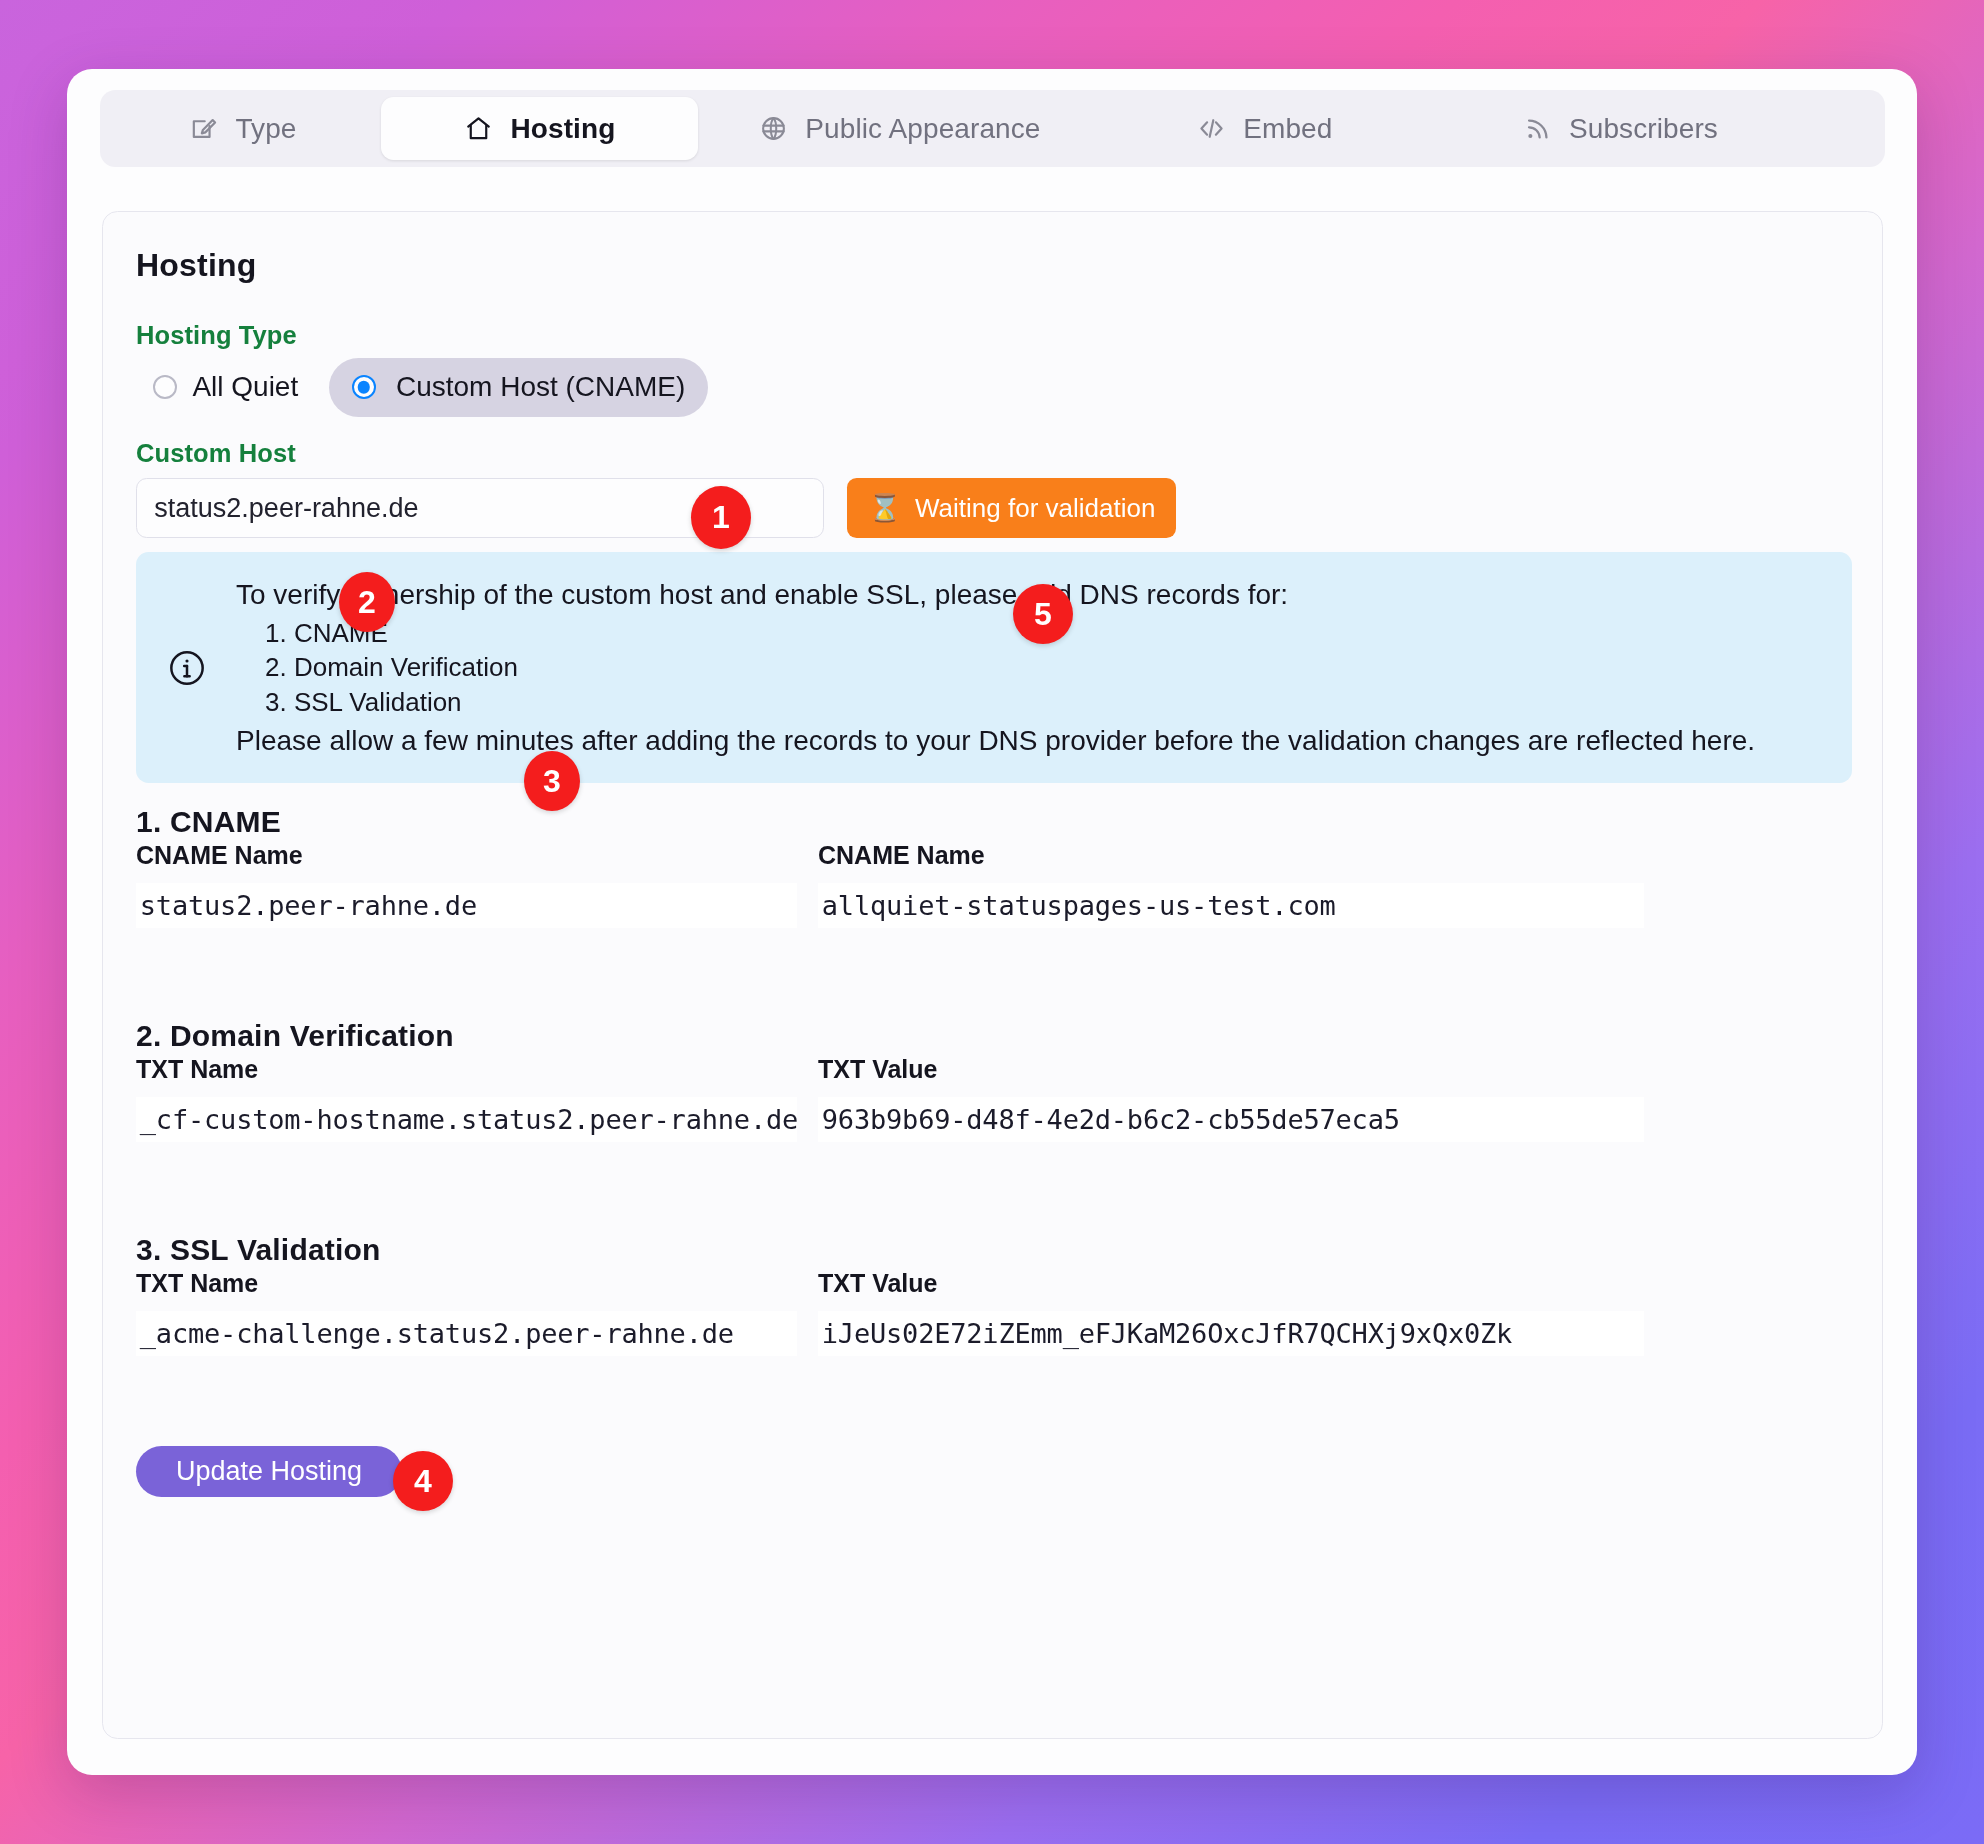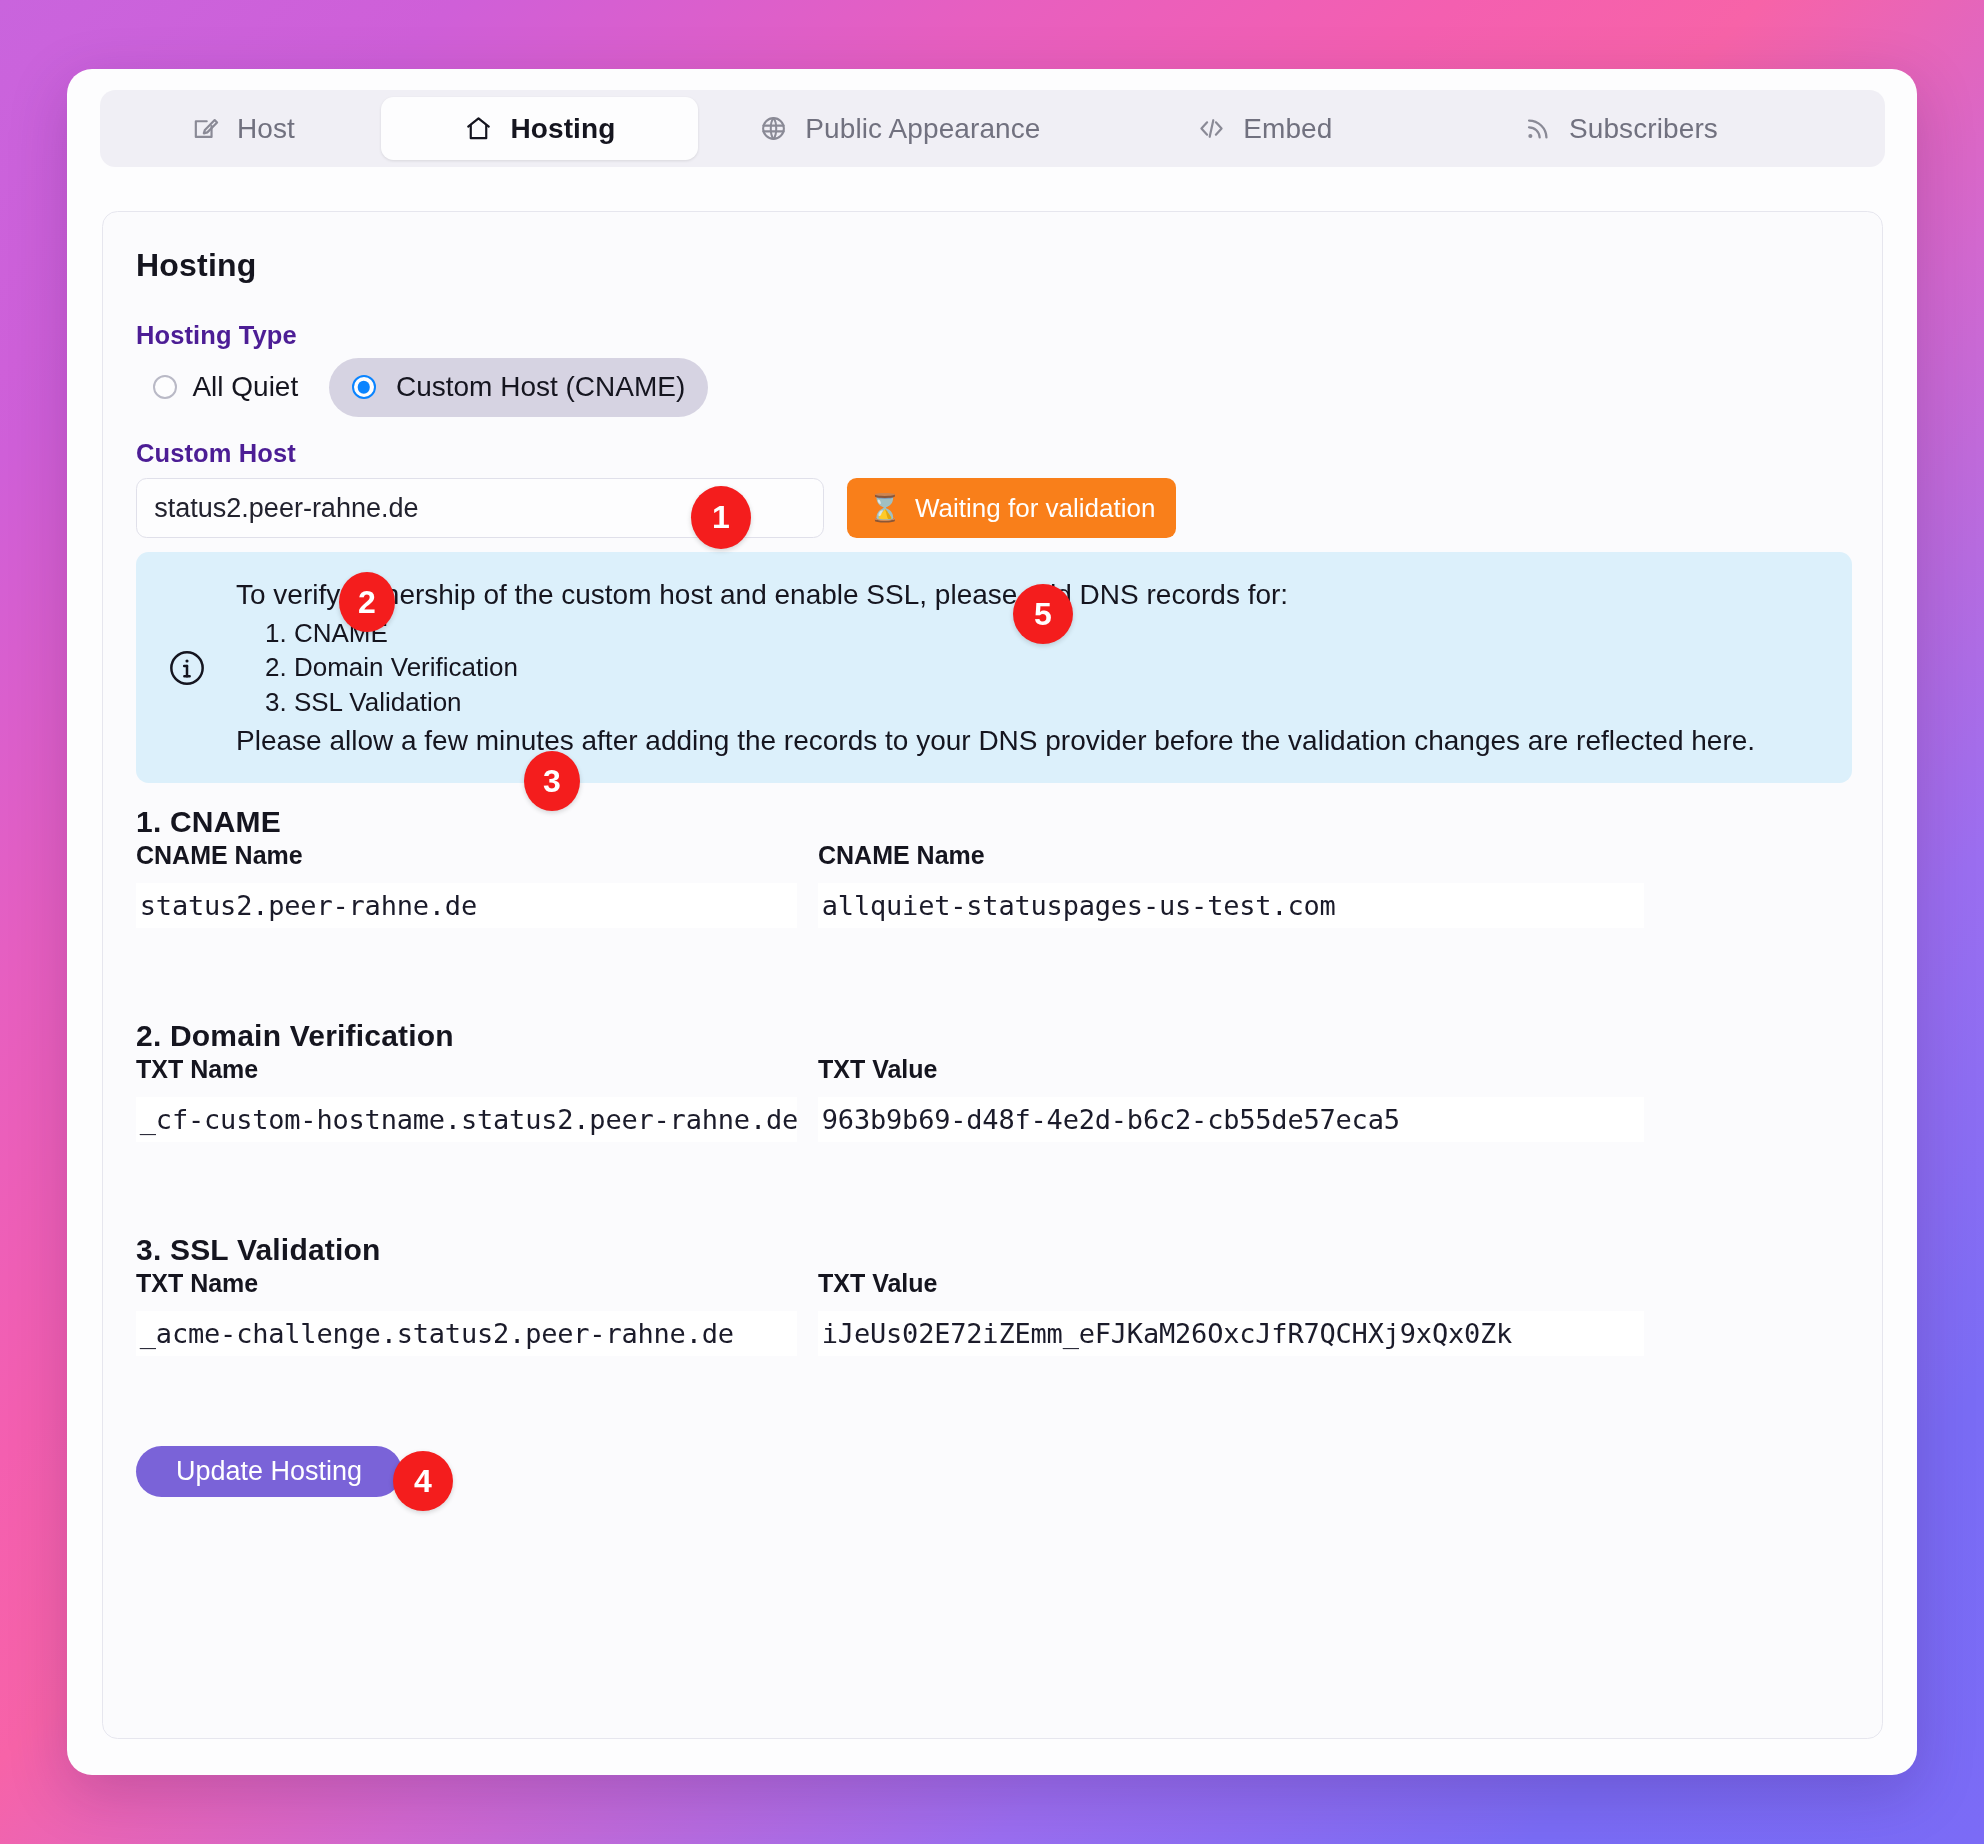--- a/index.html
+++ b/index.html
@@ -104,21 +104,21 @@
     top: 35px;
     font-size: 32px;
     font-weight: bold;
     color: #15151f;
     letter-spacing: 0.2px;
   }
 
   .field-label {
     font-size: 25.5px;
     font-weight: bold;
-    color: #4c1d95;
+    color: #15803d;
     letter-spacing: 0.1px;
   }
 
   
   .hosting-type-label { position: absolute; left: 33px; top: 109px; }
 
   .radio-row {
     position: absolute;
     left: 27px;
     top: 146px;
@@ -303,21 +303,21 @@
 
   <div class="tabbar">
 
     <div class="tab tab-edit">
       <span class="tab-icon">
         <svg width="29" height="29" viewBox="0 0 24 24" fill="none" stroke="#8a8a96" stroke-width="1.8" stroke-linecap="round" stroke-linejoin="round">
           <path d="M4 6 h9 M4 6 v13 h13 v-9"></path>
           <path d="M11.5 13.2 L19.6 5 l2 2 l-8.1 8.2 l-2.9 0.8 z"></path>
         </svg>
       </span>
-      <span class="tab-label">Host</span>
+      <span class="tab-label">Type</span>
     </div>
 
     <div class="tab tab-hosting active">
       <span class="tab-icon">
         <svg width="29" height="29" viewBox="0 0 24 24" fill="none" stroke="#15151f" stroke-width="1.8" stroke-linecap="round" stroke-linejoin="round">
           <path d="M3.5 10.5 L12 3.6 l8.5 6.9"></path>
           <path d="M5.6 9.6 V20 h12.8 V9.6"></path>
         </svg>
       </span>
       <span class="tab-label">Hosting</span>

